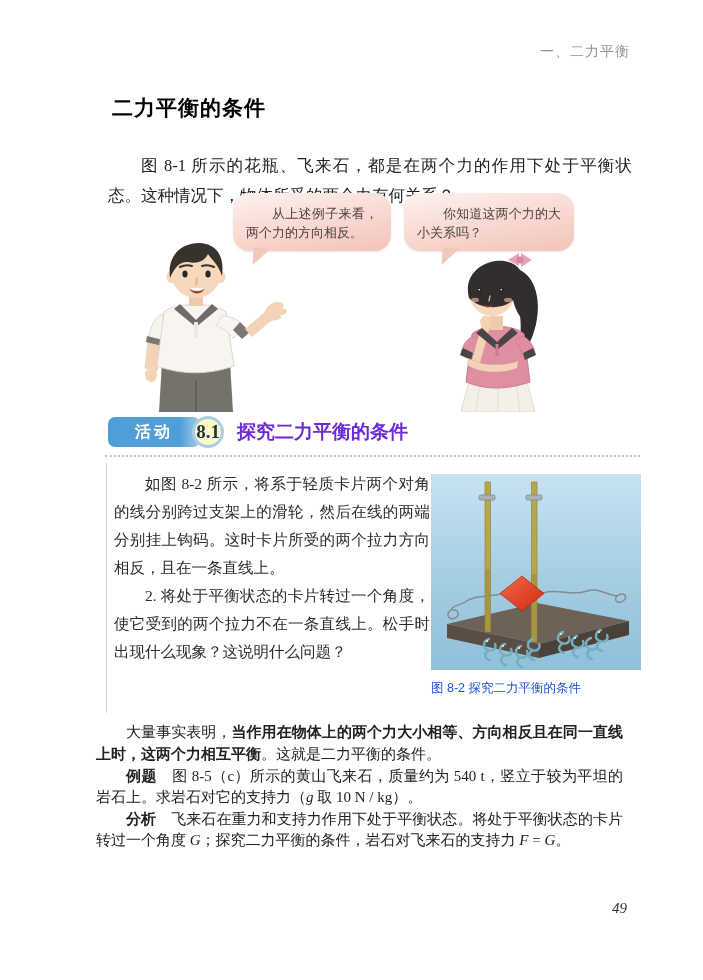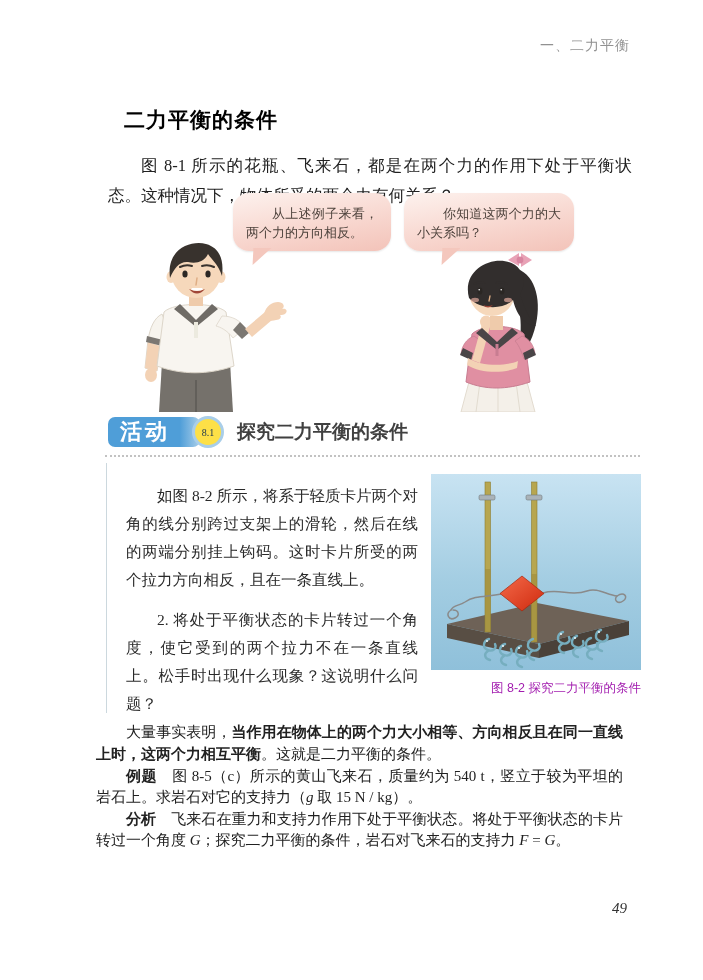--- a/index.html
+++ b/index.html
@@ -2,21 +2,21 @@
 <html><head>
 <meta charset="utf-8">
 <style>
   html,body{margin:0;padding:0;background:#ffffff;}
   .page{
     position:relative; width:703px; height:980px; background:#ffffff;
     font-family:"Liberation Serif", serif; color:#212121; overflow:hidden;
   }
   .hei{font-family:"Liberation Sans", sans-serif; font-weight:700;}
   .running-head{
-    position:absolute; top:37px; right:73px;
+    position:absolute; top:43px; right:73px;
     font-family:Liberation Serif, serif;
     font-size:14px; color:#919191; letter-spacing:1px;
   }
   .section-title{
     position:absolute; left:108px; top:90px;
     font-size:21px; color:#000; letter-spacing:1px;
   }
   .intro{
     position:absolute; left:108px; top:134px; width:524px;
     font-size:16.5px; line-height:30px; text-indent:2em; text-align:justify;
@@ -43,66 +43,66 @@
   }
   .boy-svg{position:absolute; left:112px; top:42px;}
   .girl-svg{position:absolute; left:420px; top:50px;}
   
   .banner{position:absolute; left:108px; top:416px; display:flex; align-items:center; height:32px;}
   .banner-pill{
     position:relative; width:92px; height:30px; border-radius:7px;
     background:linear-gradient(90deg,#4f9ed8 0%,#4f9ed8 78%,#a9cee9 100%);
     display:flex; align-items:center; flex:none;
   }
-  .banner-label{color:#ffffff; font-size:22px; padding-left:12px; letter-spacing:3px;}
+  .banner-label{color:#ffffff; font-size:16px; padding-left:27px; letter-spacing:3px;}
   .banner-circle{
     flex:none; width:32px; height:32px; margin-left:-8px; box-sizing:border-box;
-    background:#fde047; border:3.5px solid #a9cee9; border-radius:50%;
+    background:#fef9c3; border:3.5px solid #a9cee9; border-radius:50%;
     display:flex; align-items:center; justify-content:center;
-    font-family:"Liberation Serif", serif; font-weight:400; font-size:10px; color:#16324f;
+    font-family:"Liberation Serif", serif; font-weight:700; font-size:19px; color:#16324f;
     z-index:1;
   }
-  .banner-title{margin-left:13px; font-size:19px; color:#404040;}
+  .banner-title{margin-left:13px; font-size:19px; color:#6d28d9;}
   .dotted-rule{
     position:absolute; left:105px; top:455px; width:535px; height:0;
     border-top:2px dotted #c2c2c2;
   }
   .activity-vline{
     position:absolute; left:106px; top:463px; width:1px; height:250px; background:#ccd8de;
   }
   .activity-text{
     position:absolute; left:114px; top:470px; width:316px;
     font-size:15.5px; line-height:28px; color:#2a2a2a;
     text-align:justify;
   }
-  .activity-text p{margin:12px; text-indent:2em;}
+  .activity-text p{margin:0; text-indent:2em;}
   .figure{position:absolute; left:431px; top:474px; width:210px; height:196px;}
   .figure-caption{
-    position:absolute; left:431px; top:680px; width:210px; text-align:right;
-    font-size:12.5px; color:#a21caf; font-family:"Liberation Sans", sans-serif;
+    position:absolute; left:431px; top:680px; width:210px; text-align:left;
+    font-size:12.5px; color:#1d4ed8; font-family:"Liberation Sans", sans-serif;
   }
   
   .bottom-text{
     position:absolute; left:96px; top:721px; width:527px;
     font-size:15px; line-height:21px; text-align:justify;
   }
   .bottom-text p{margin:0; text-indent:2em;}
   .var{font-style:italic; font-family:"Liberation Serif", serif;}
   .page-number{
     position:absolute; left:612px; top:900px; font-size:15px; color:#333;font-style:italic;
   }
 </style>
 </head>
 <body>
 
 <div class="page">
 
   <div class="running-head">一、二力平衡</div>
 
-  <h1 class="section-title hei" style="margin:16px;">二力平衡的条件</h1>
+  <h1 class="section-title hei" style="margin:4px;">二力平衡的条件</h1>
 
   <p class="intro">图 8-1 所示的花瓶、飞来石，都是在两个力的作用下处于平衡状态。这种情况下，物体所受的两个力有何关系？</p>
 
   <div class="scene">
 
     <svg class="boy-svg" viewBox="0 0 178 180" width="178" height="180">
       <path d="M50,130 L118,130 L121,180 L47,180 Z" fill="#75716b"></path>
       <path d="M84,148 L84,180" stroke="#5d5a55" stroke-width="1.5" fill="none"></path>
       <path d="M50,82 C42,86 38,96 36,108 L33,136 L45,139 L50,112 L54,92 Z" fill="#f7f4ee" stroke="#ded7cb" stroke-width="1"></path>
       <path d="M36,110 L33,136 L45,139 L48,114 Z" fill="#f3d2b5"></path>
@@ -233,19 +233,19 @@
       <circle cx="88" cy="174" r="1.1"></circle>
         <circle cx="130" cy="160" r="1.1"></circle>
       <circle cx="144" cy="164" r="1.1"></circle>
         <circle cx="168" cy="158" r="1.1"></circle>
     </g>
   </svg>
   <div class="figure-caption">图 8-2 探究二力平衡的条件</div>
 
   <div class="bottom-text">
     <p><span>大量事实表明，</span><span class="hei">当作用在物体上的两个力大小相等、方向相反且在同一直线上时，这两个力相互平衡</span><span>。这就是二力平衡的条件。</span></p>
-    <p><span class="hei">例题</span><span>　图 8-5（c）所示的黄山飞来石，质量约为 540 t，竖立于较为平坦的岩石上。求岩石对它的支持力（</span><span class="var">g</span><span> 取 15 N / kg）。</span></p>
+    <p><span class="hei">例题</span><span>　图 8-5（c）所示的黄山飞来石，质量约为 540 t，竖立于较为平坦的岩石上。求岩石对它的支持力（</span><span class="var">g</span><span> 取 10 N / kg）。</span></p>
     <p><span class="hei">分析</span><span>　飞来石在重力和支持力作用下处于平衡状态。将处于平衡状态的卡片转过一个角度 </span><span class="var">G</span><span>；探究二力平衡的条件，岩石对飞来石的支持力 </span><span class="var">F</span><span> = </span><span class="var">G</span><span>。</span></p>
   </div>
 
   <div class="page-number">49</div>
 
 </div>
 
 </body></html>

